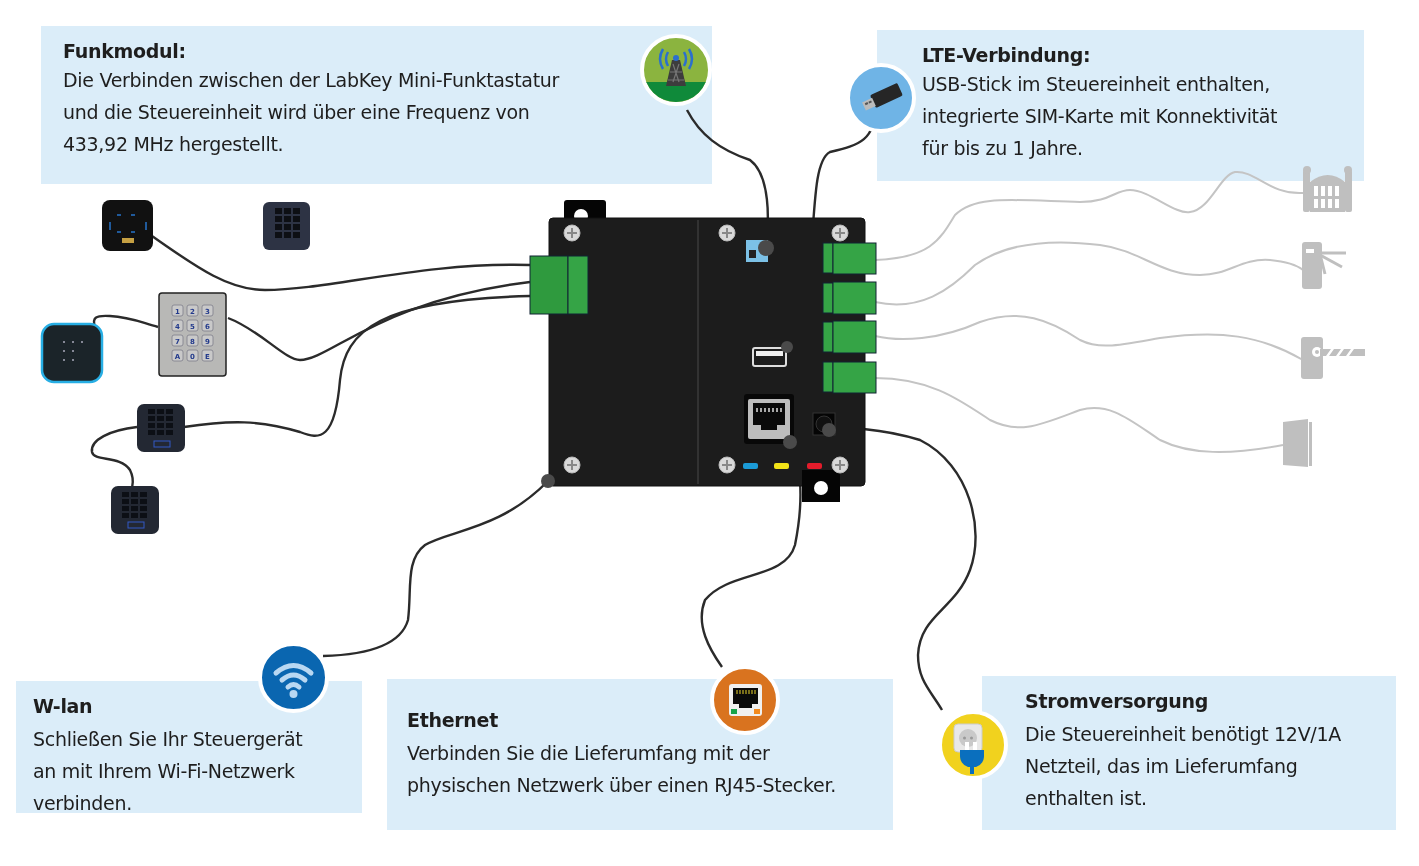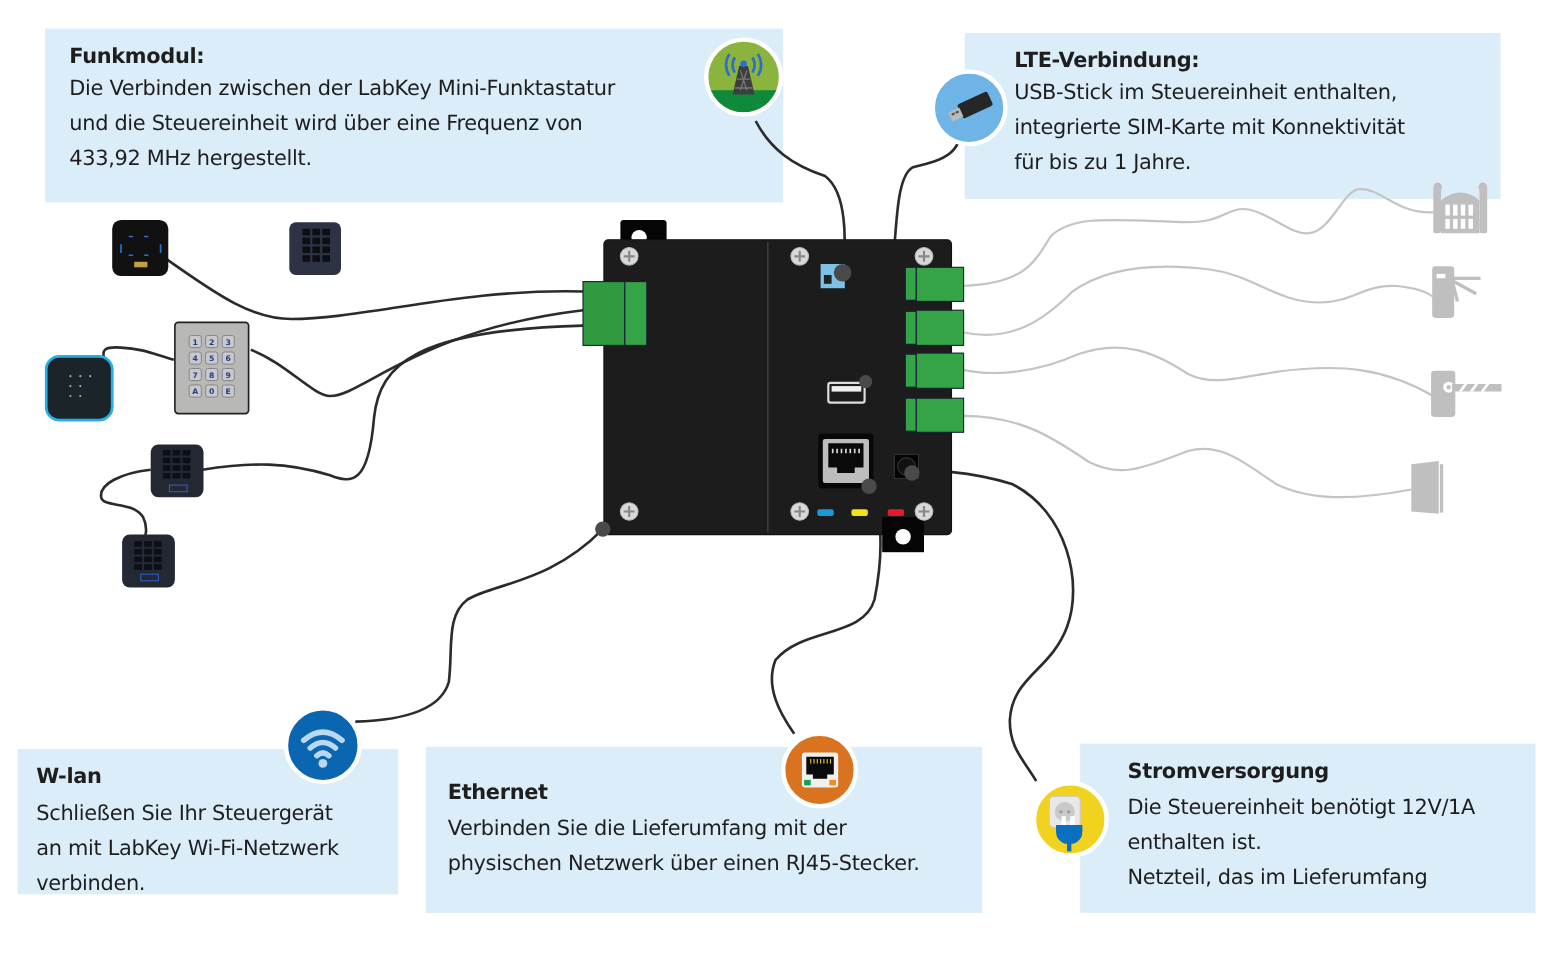--- a/index.html
+++ b/index.html
@@ -35,39 +35,39 @@
     <div>USB-Stick im Steuereinheit enthalten,</div>
     <div>integrierte SIM-Karte mit Konnektivität</div>
     <div>für bis zu 1 Jahre.</div>
   </div>
 </div>
 
 <div id="wlan" class="box">
   <div class="title">W-lan</div>
   <div class="body">
     <div>Schließen Sie Ihr Steuergerät</div>
-    <div>an mit LabKey Wi-Fi-Netzwerk</div>
+    <div>an mit Ihrem Wi-Fi-Netzwerk</div>
     <div>verbinden.</div>
   </div>
 </div>
 
 <div id="eth" class="box">
   <div class="title">Ethernet</div>
   <div class="body">
     <div>Verbinden Sie die Lieferumfang mit der</div>
     <div>physischen Netzwerk über einen RJ45-Stecker.</div>
   </div>
 </div>
 
 <div id="strom" class="box">
   <div class="title">Stromversorgung</div>
   <div class="body">
     <div>Die Steuereinheit benötigt 12V/1A</div>
+    <div>Netzteil, das im Lieferumfang</div>
     <div>enthalten ist.</div>
-    <div>Netzteil, das im Lieferumfang</div>
   </div>
 </div>
 
 <svg class="svg-layer" viewBox="0 0 1419 866">
 
   <g fill="none" stroke="#c4c4c4" stroke-width="2">
     <path d="M875,260 C930,258 940,240 955,215 C975,195 1010,200 1080,202 C1110,202 1115,190 1130,190 C1150,190 1175,215 1190,212 C1210,210 1220,175 1235,172 C1255,170 1270,195 1303,193"></path>
     <path d="M875,302 C920,312 950,290 975,265 C1010,240 1060,240 1100,245 C1140,250 1160,275 1200,275 C1230,275 1240,258 1270,260 C1290,262 1298,266 1303,270"></path>
     <path d="M875,336 C900,342 940,340 980,322 C1020,308 1050,320 1080,340 C1100,350 1120,345 1160,338 C1220,330 1260,335 1303,360"></path>
     <path d="M875,378 C930,378 960,400 990,420 C1020,435 1040,425 1080,410 C1110,402 1130,420 1160,440 C1190,455 1230,455 1283,445"></path>

